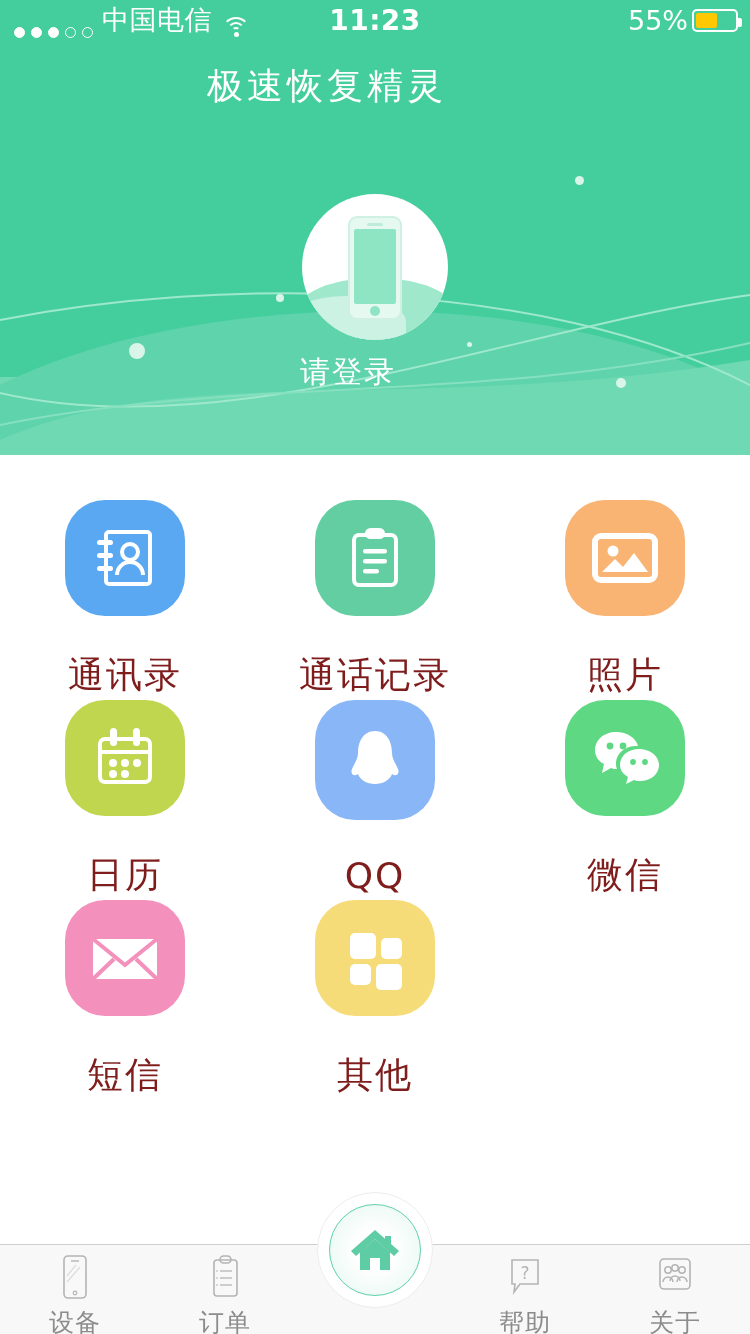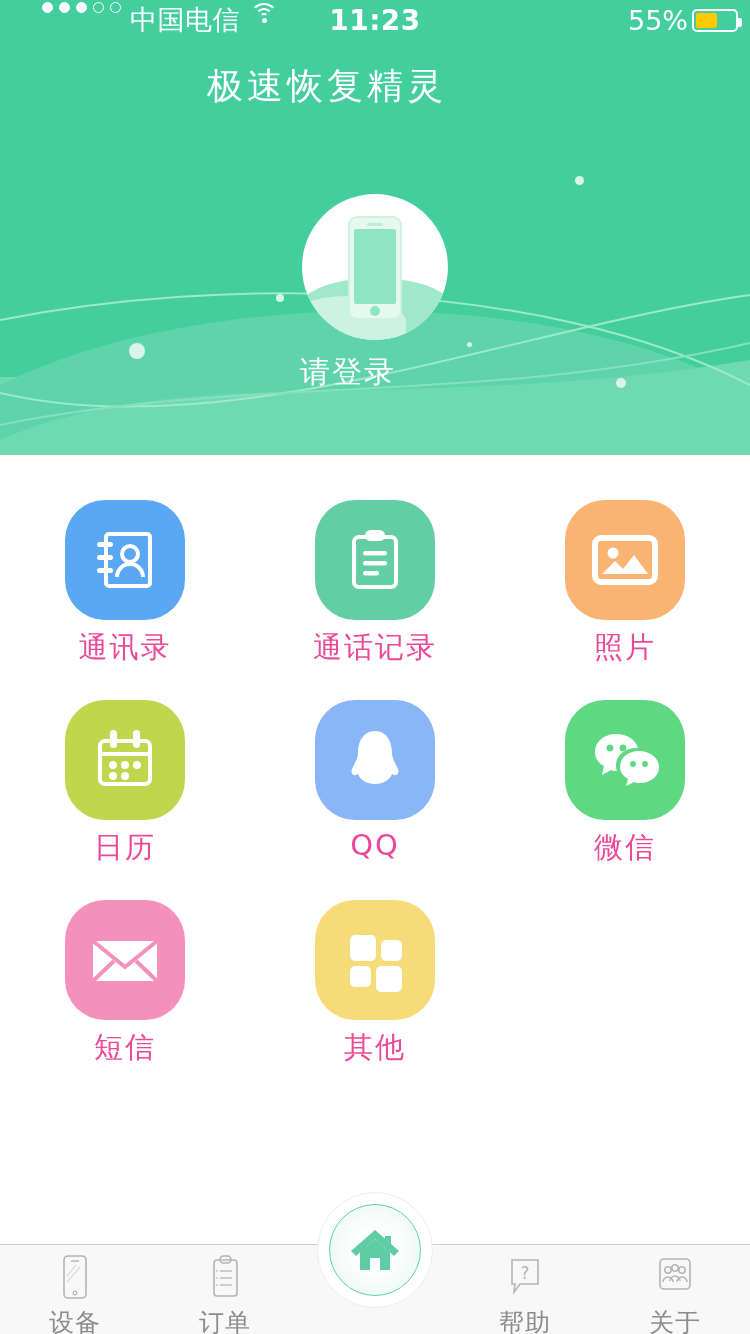--- a/index.html
+++ b/index.html
@@ -9,21 +9,21 @@
     background:#ffffff;
     overflow:hidden;
     position:relative;
   }
 
   
   .statusbar{
     position:absolute; top:0; left:0; width:750px; height:40px;
     display:flex; align-items:center; color:#fff; z-index:5;
   }
-  .sb-left{ display:flex; align-items:flex-start; padding-left:14px; gap:9px;margin-left:28px; }
+  .sb-left{ display:flex; align-items:flex-end; padding-left:14px; gap:9px; }
   .dots{ display:flex; align-items:center; gap:6px; }
   .dot{ width:11px; height:11px; border-radius:50%; border:1.6px solid #fff; }
   .dot.filled{ background:#fff; }
   .carrier{ font-size:27px; letter-spacing:.5px; }
   .wifi{ width:30px; height:22px; position:relative; }
   .wifi i{ position:absolute; border:2.6px solid #fff; border-bottom-color:transparent;
            border-left-color:transparent; border-right-color:transparent;
            border-radius:50%; left:50%; transform:translateX(-50%); }
   .wifi i.a{ width:28px; height:28px; top:1px; }
   .wifi i.b{ width:18px; height:18px; top:6px; }
@@ -81,21 +81,21 @@
   
   .grid{
     position:absolute; top:455px; left:0; width:750px; height:789px;
     padding:45px 0 0 0;
     display:grid; grid-template-columns:repeat(3,1fr);
     grid-auto-rows:200px; justify-items:center; align-content:start;
   }
   .cell{ width:200px; display:flex; flex-direction:column; align-items:center; }
   .tile{ width:120px; height:120px; border-radius:40px; position:relative;
          display:flex; align-items:center; justify-content:center; }
-  .cell .cap{ margin-top:8px; font-size:29px; color:#ec4899; letter-spacing:2px; }
+  .cell .cap{ margin-top:35px; font-size:36px; color:#7f1d1d; letter-spacing:2px; }
 
   
   .tabbar{
     position:absolute; left:0; bottom:0; width:750px; height:90px;
     background:#F8F8F8; border-top:1px solid #CFCFCF;
     display:flex; align-items:flex-start; z-index:4;
   }
   .tab{ flex:1; display:flex; flex-direction:column; align-items:center;
         padding-top:9px; }
   .tab .tl{ font-size:25px; color:#8C8C8C; margin-top:6px; letter-spacing:1px; }

